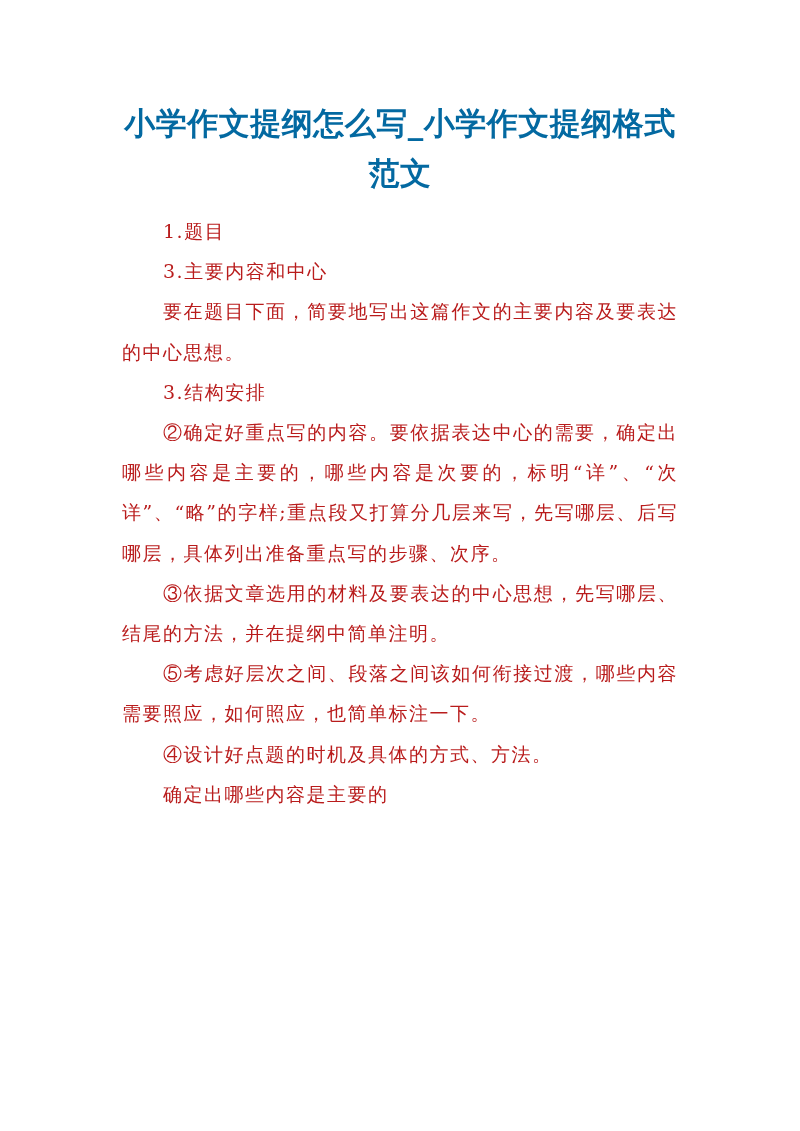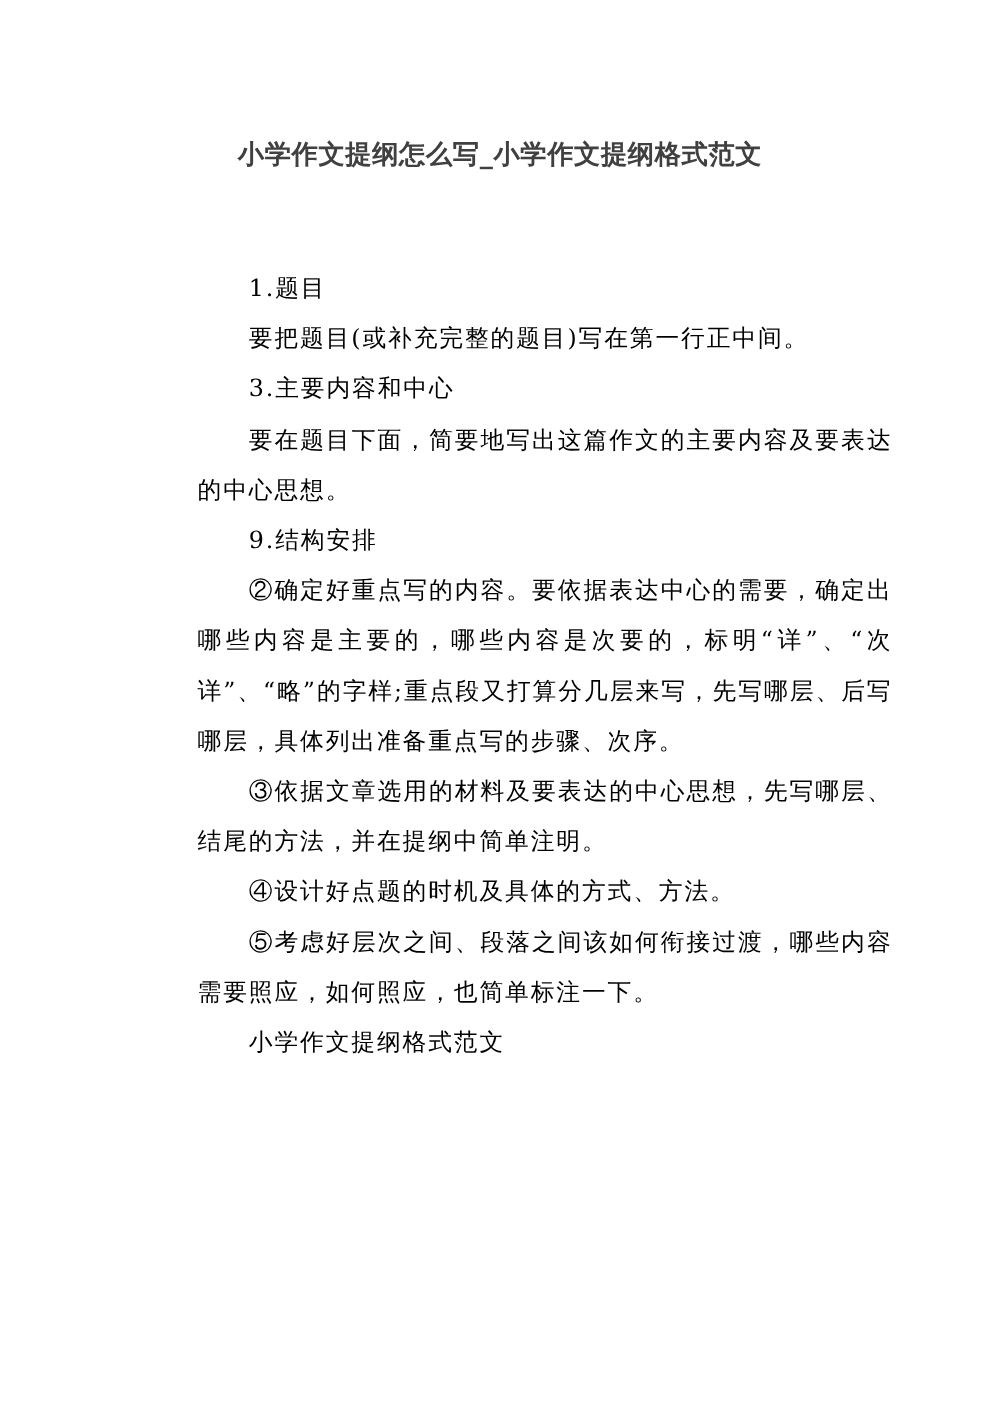--- a/index.html
+++ b/index.html
@@ -23,55 +23,53 @@
       background: #ffffff;
     }
     .title {
       position: absolute;
       left: 110px;
       top: 98px;
       width: 580px;
       text-align: center;
       font-family: "DejaVu Sans", "Liberation Sans", sans-serif;
       font-weight: bold;
-      font-size: 21px;
+      font-size: 31px;
       line-height: 50px;
       letter-spacing: 0.5px;
-      color: #404040;
+      color: #0369a1;
     }
     .body {
       position: absolute;
       left: 122px;
       top: 211px;
       width: 556px;
       font-family: "DejaVu Serif", "Liberation Serif", serif;
       font-size: 19px;
       line-height: 40.2px;
       letter-spacing: 1.5px;
-      color: #000000;
+      color: #b91c1c;
       text-align: justify;
-      margin-left: 36px;
     }
     .para {
       margin: 0;
       padding: 0;
       text-indent: 41px;
     }
   </style>
 </head>
 <body>
 
 <div class="page">
   <h1 class="title" style="margin:0;">小学作文提纲怎么写_小学作文提纲格式范文</h1>
 
   <div class="body">
     <p class="para">1.题目</p>
-    <p class="para">要把题目(或补充完整的题目)写在第一行正中间。</p>
     <p class="para">3.主要内容和中心</p>
     <p class="para">要在题目下面，简要地写出这篇作文的主要内容及要表达的中心思想。</p>
-    <p class="para">9.结构安排</p>
+    <p class="para">3.结构安排</p>
     <p class="para">②确定好重点写的内容。要依据表达中心的需要，确定出哪些内容是主要的，哪些内容是次要的，标明“详”、“次详”、“略”的字样;重点段又打算分几层来写，先写哪层、后写哪层，具体列出准备重点写的步骤、次序。</p>
     <p class="para">③依据文章选用的材料及要表达的中心思想，先写哪层、结尾的方法，并在提纲中简单注明。</p>
+    <p class="para">⑤考虑好层次之间、段落之间该如何衔接过渡，哪些内容需要照应，如何照应，也简单标注一下。</p>
     <p class="para">④设计好点题的时机及具体的方式、方法。</p>
-    <p class="para">⑤考虑好层次之间、段落之间该如何衔接过渡，哪些内容需要照应，如何照应，也简单标注一下。</p>
-    <p class="para">小学作文提纲格式范文</p>
+    <p class="para">确定出哪些内容是主要的</p>
   </div>
 </div>
 
 </body></html>

